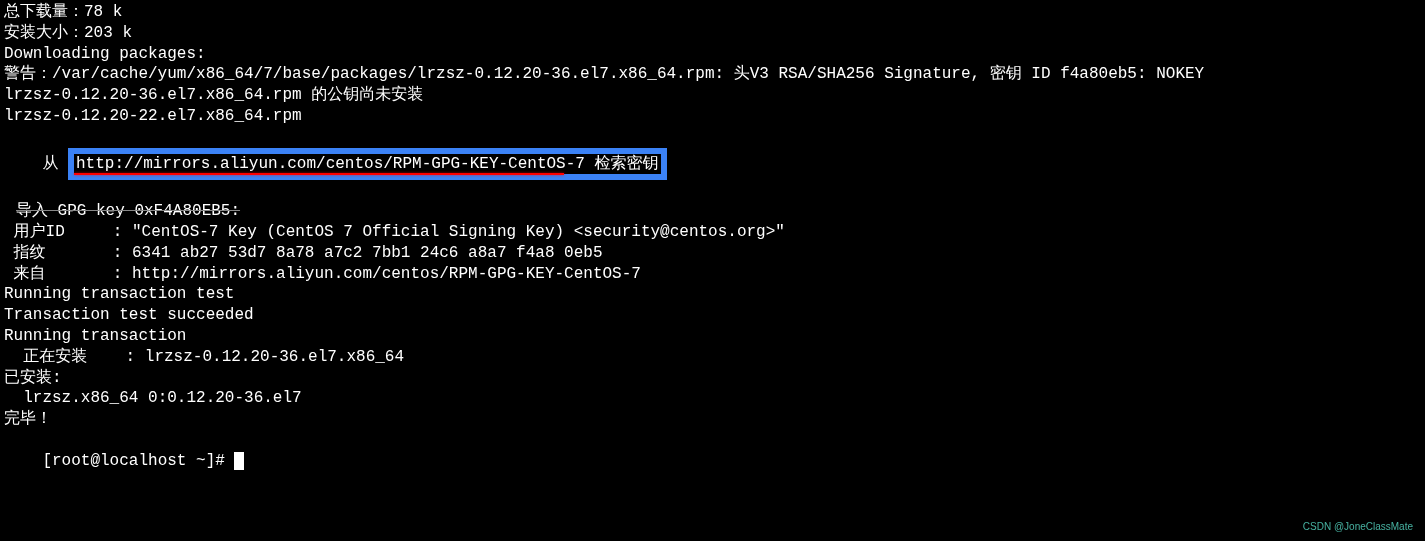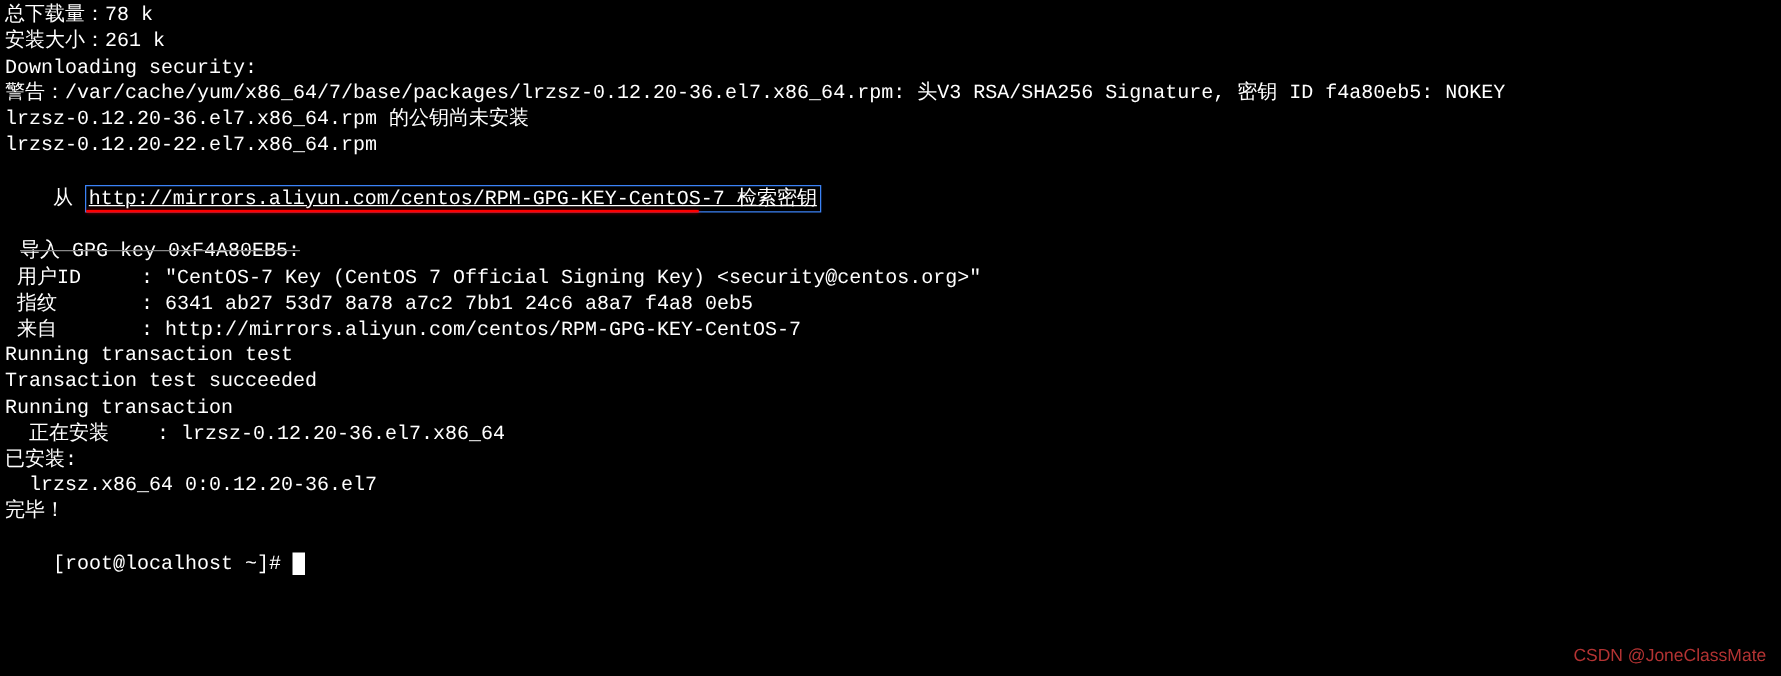--- a/index.html
+++ b/index.html
@@ -16,25 +16,24 @@
       padding: 2px 4px;
       width: 1425px;
       height: 541px;
       overflow: hidden;
       position: relative;
     }
     .line {
       white-space: pre;
     }
     .highlight-box {
-      border: 1px solid #3b82f6;
+      border: 6px solid #3b82f6;
       display: inline-block;
       padding: 0 2px;
       position: relative;
-      text-decoration: underline;
     }
     .red-underline {
       position: absolute;
       bottom: -1px;
       left: 0;
       height: 2px;
       background: #ff0000;
       box-shadow: 0 0 3px rgba(255,0,0,0.7);
     }
     .prompt {
@@ -44,38 +43,38 @@
       display: inline-block;
       width: 10px;
       height: 18px;
       background: #ffffff;
       vertical-align: text-bottom;
     }
     .watermark {
       position: absolute;
       bottom: 8px;
       right: 12px;
-      color: #ef4444;
+      color: #5eead4;
       font-family: Arial, sans-serif;
-      font-size: 14px;
+      font-size: 10px;
       opacity: 0.75;
     }
     .strike {
       text-decoration: line-through;
       text-decoration-color: #888;
       margin-left: 12px;
     }
   </style>
 </head>
 <body>
 
 <div class="terminal">
   <div class="line">总下载量：78 k</div>
-  <div class="line">安装大小：261 k</div>
-  <div class="line">Downloading security:</div>
+  <div class="line">安装大小：203 k</div>
+  <div class="line">Downloading packages:</div>
   <div class="line">警告：/var/cache/yum/x86_64/7/base/packages/lrzsz-0.12.20-36.el7.x86_64.rpm: 头V3 RSA/SHA256 Signature, 密钥 ID f4a80eb5: NOKEY</div>
   <div class="line">lrzsz-0.12.20-36.el7.x86_64.rpm 的公钥尚未安装</div>
   <div class="line">lrzsz-0.12.20-22.el7.x86_64.rpm</div>
   <div class="line">
     <span>从 </span><span class="highlight-box"><span>http://mirrors.aliyun.com/centos/RPM-GPG-KEY-CentOS-7 检索密钥</span><span class="red-underline" style="width:490px;"></span></span>
   </div>
   <div class="line strike">导入 GPG key 0xF4A80EB5:</div>
   <div class="line"> 用户ID     : "CentOS-7 Key (CentOS 7 Official Signing Key) &lt;security@centos.org&gt;"</div>
   <div class="line"> 指纹       : 6341 ab27 53d7 8a78 a7c2 7bb1 24c6 a8a7 f4a8 0eb5</div>
   <div class="line"> 来自       : http://mirrors.aliyun.com/centos/RPM-GPG-KEY-CentOS-7</div>

